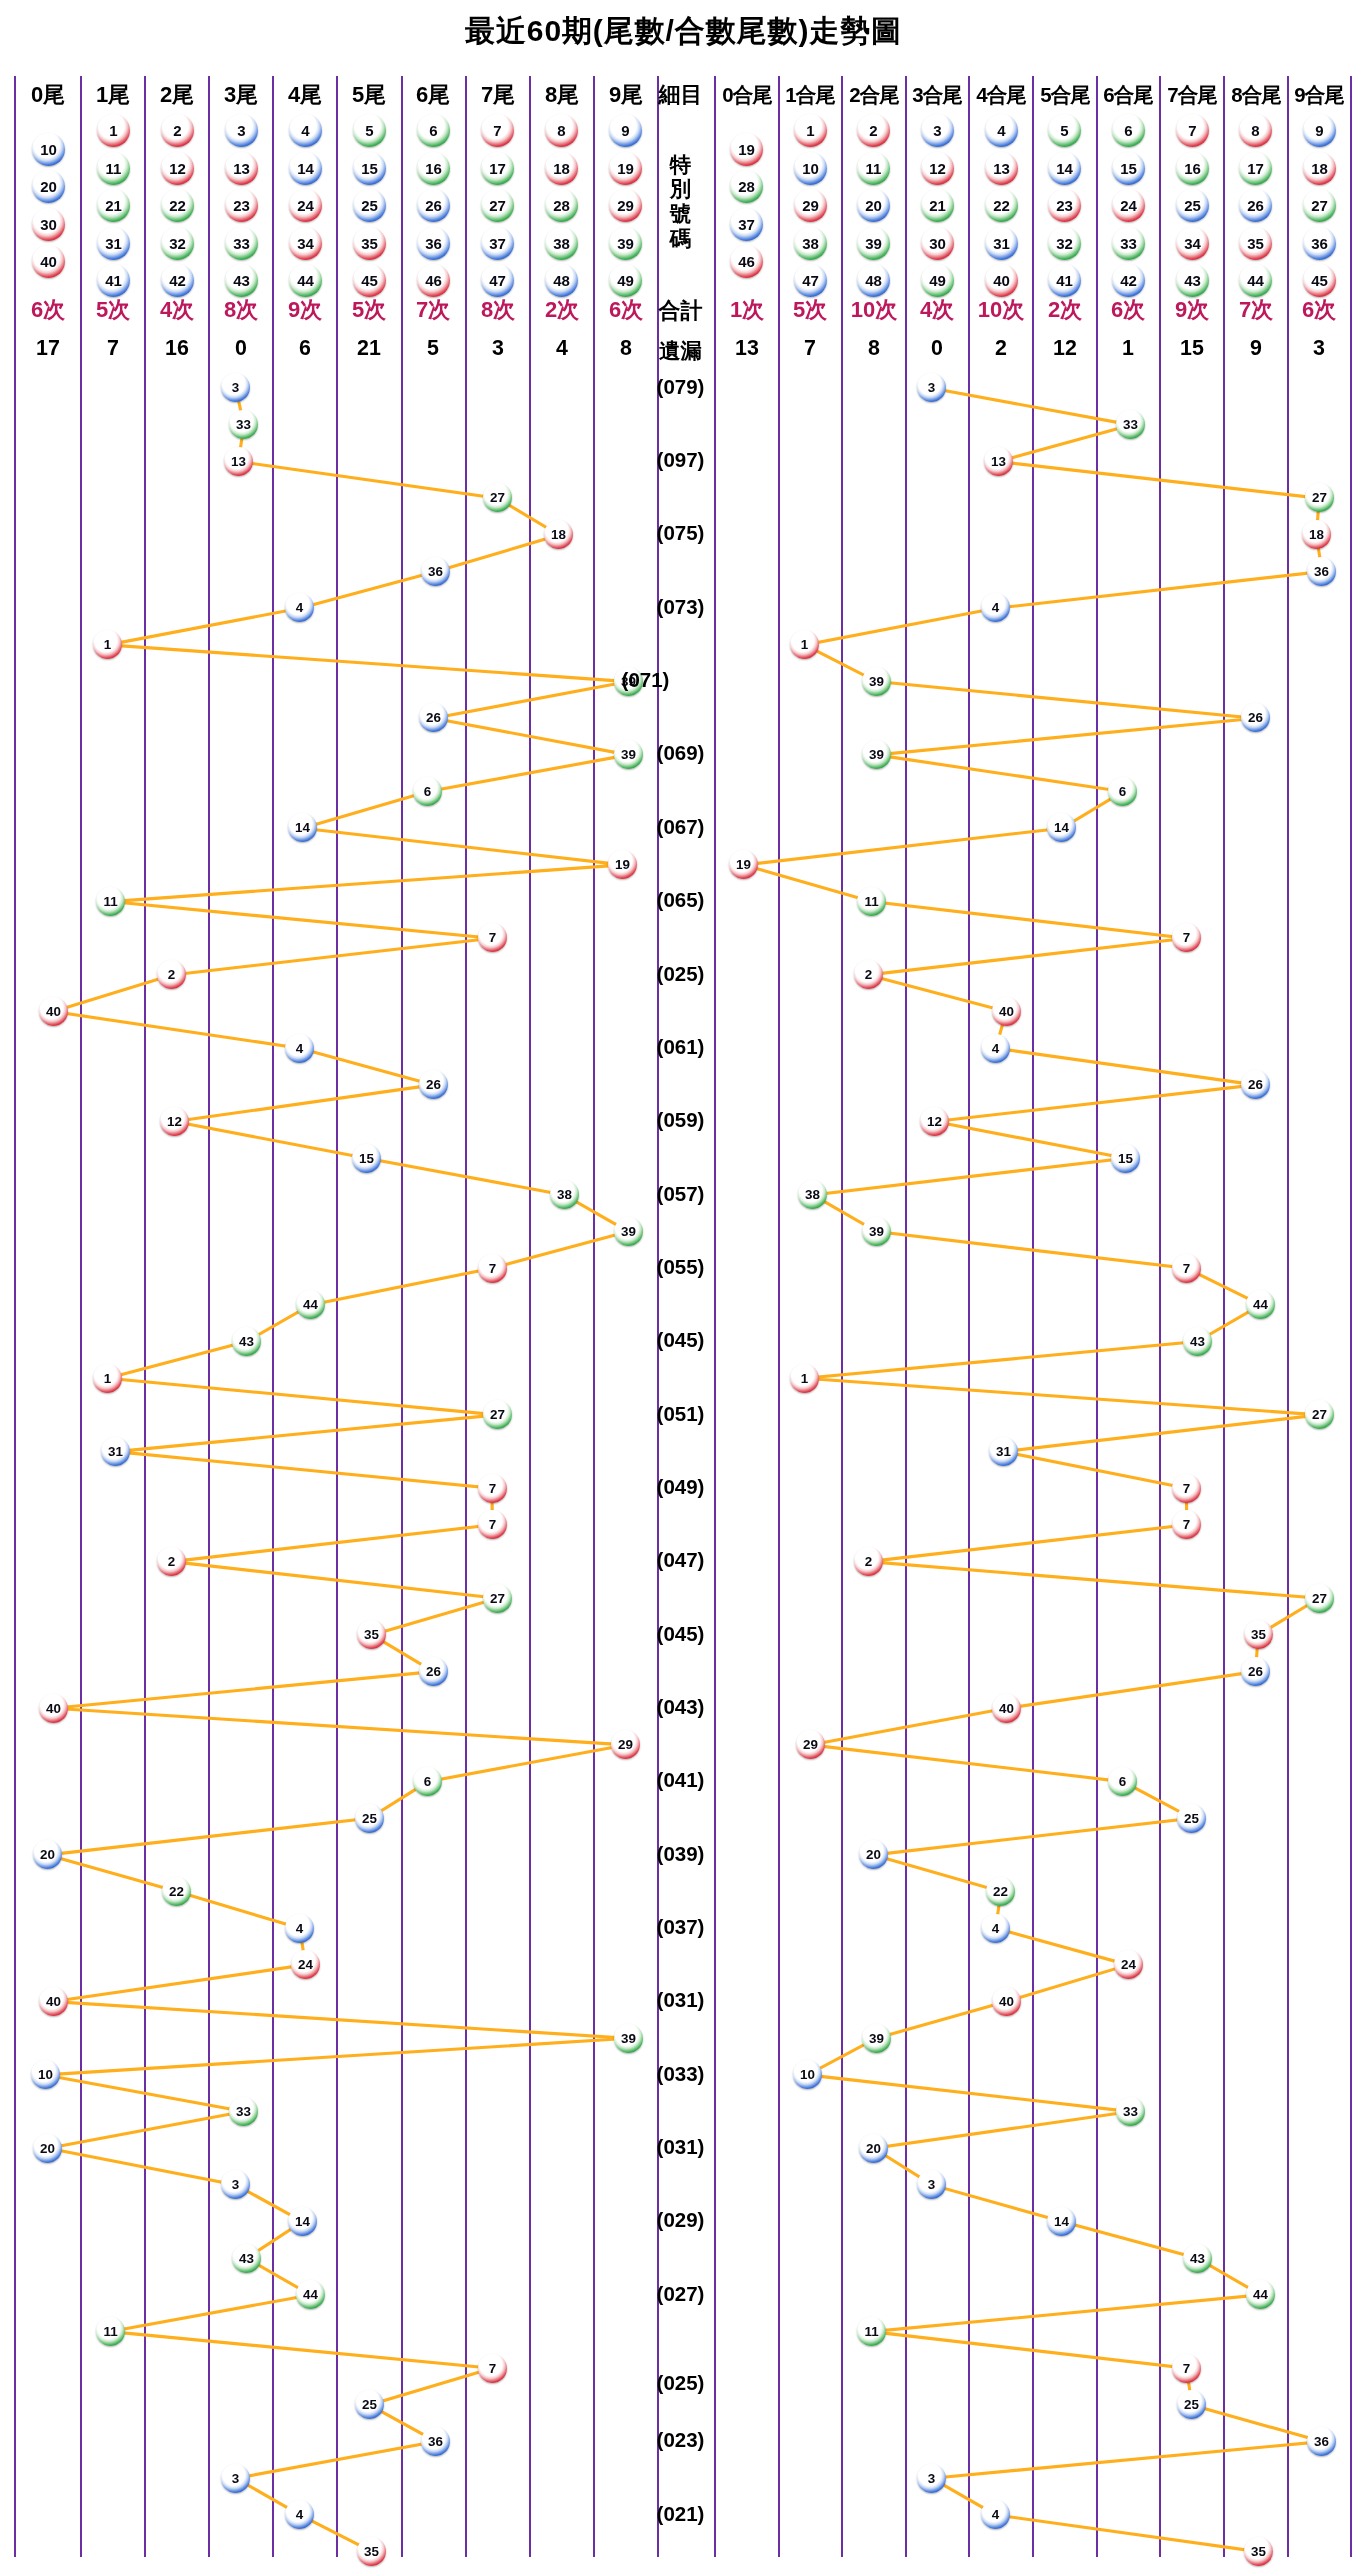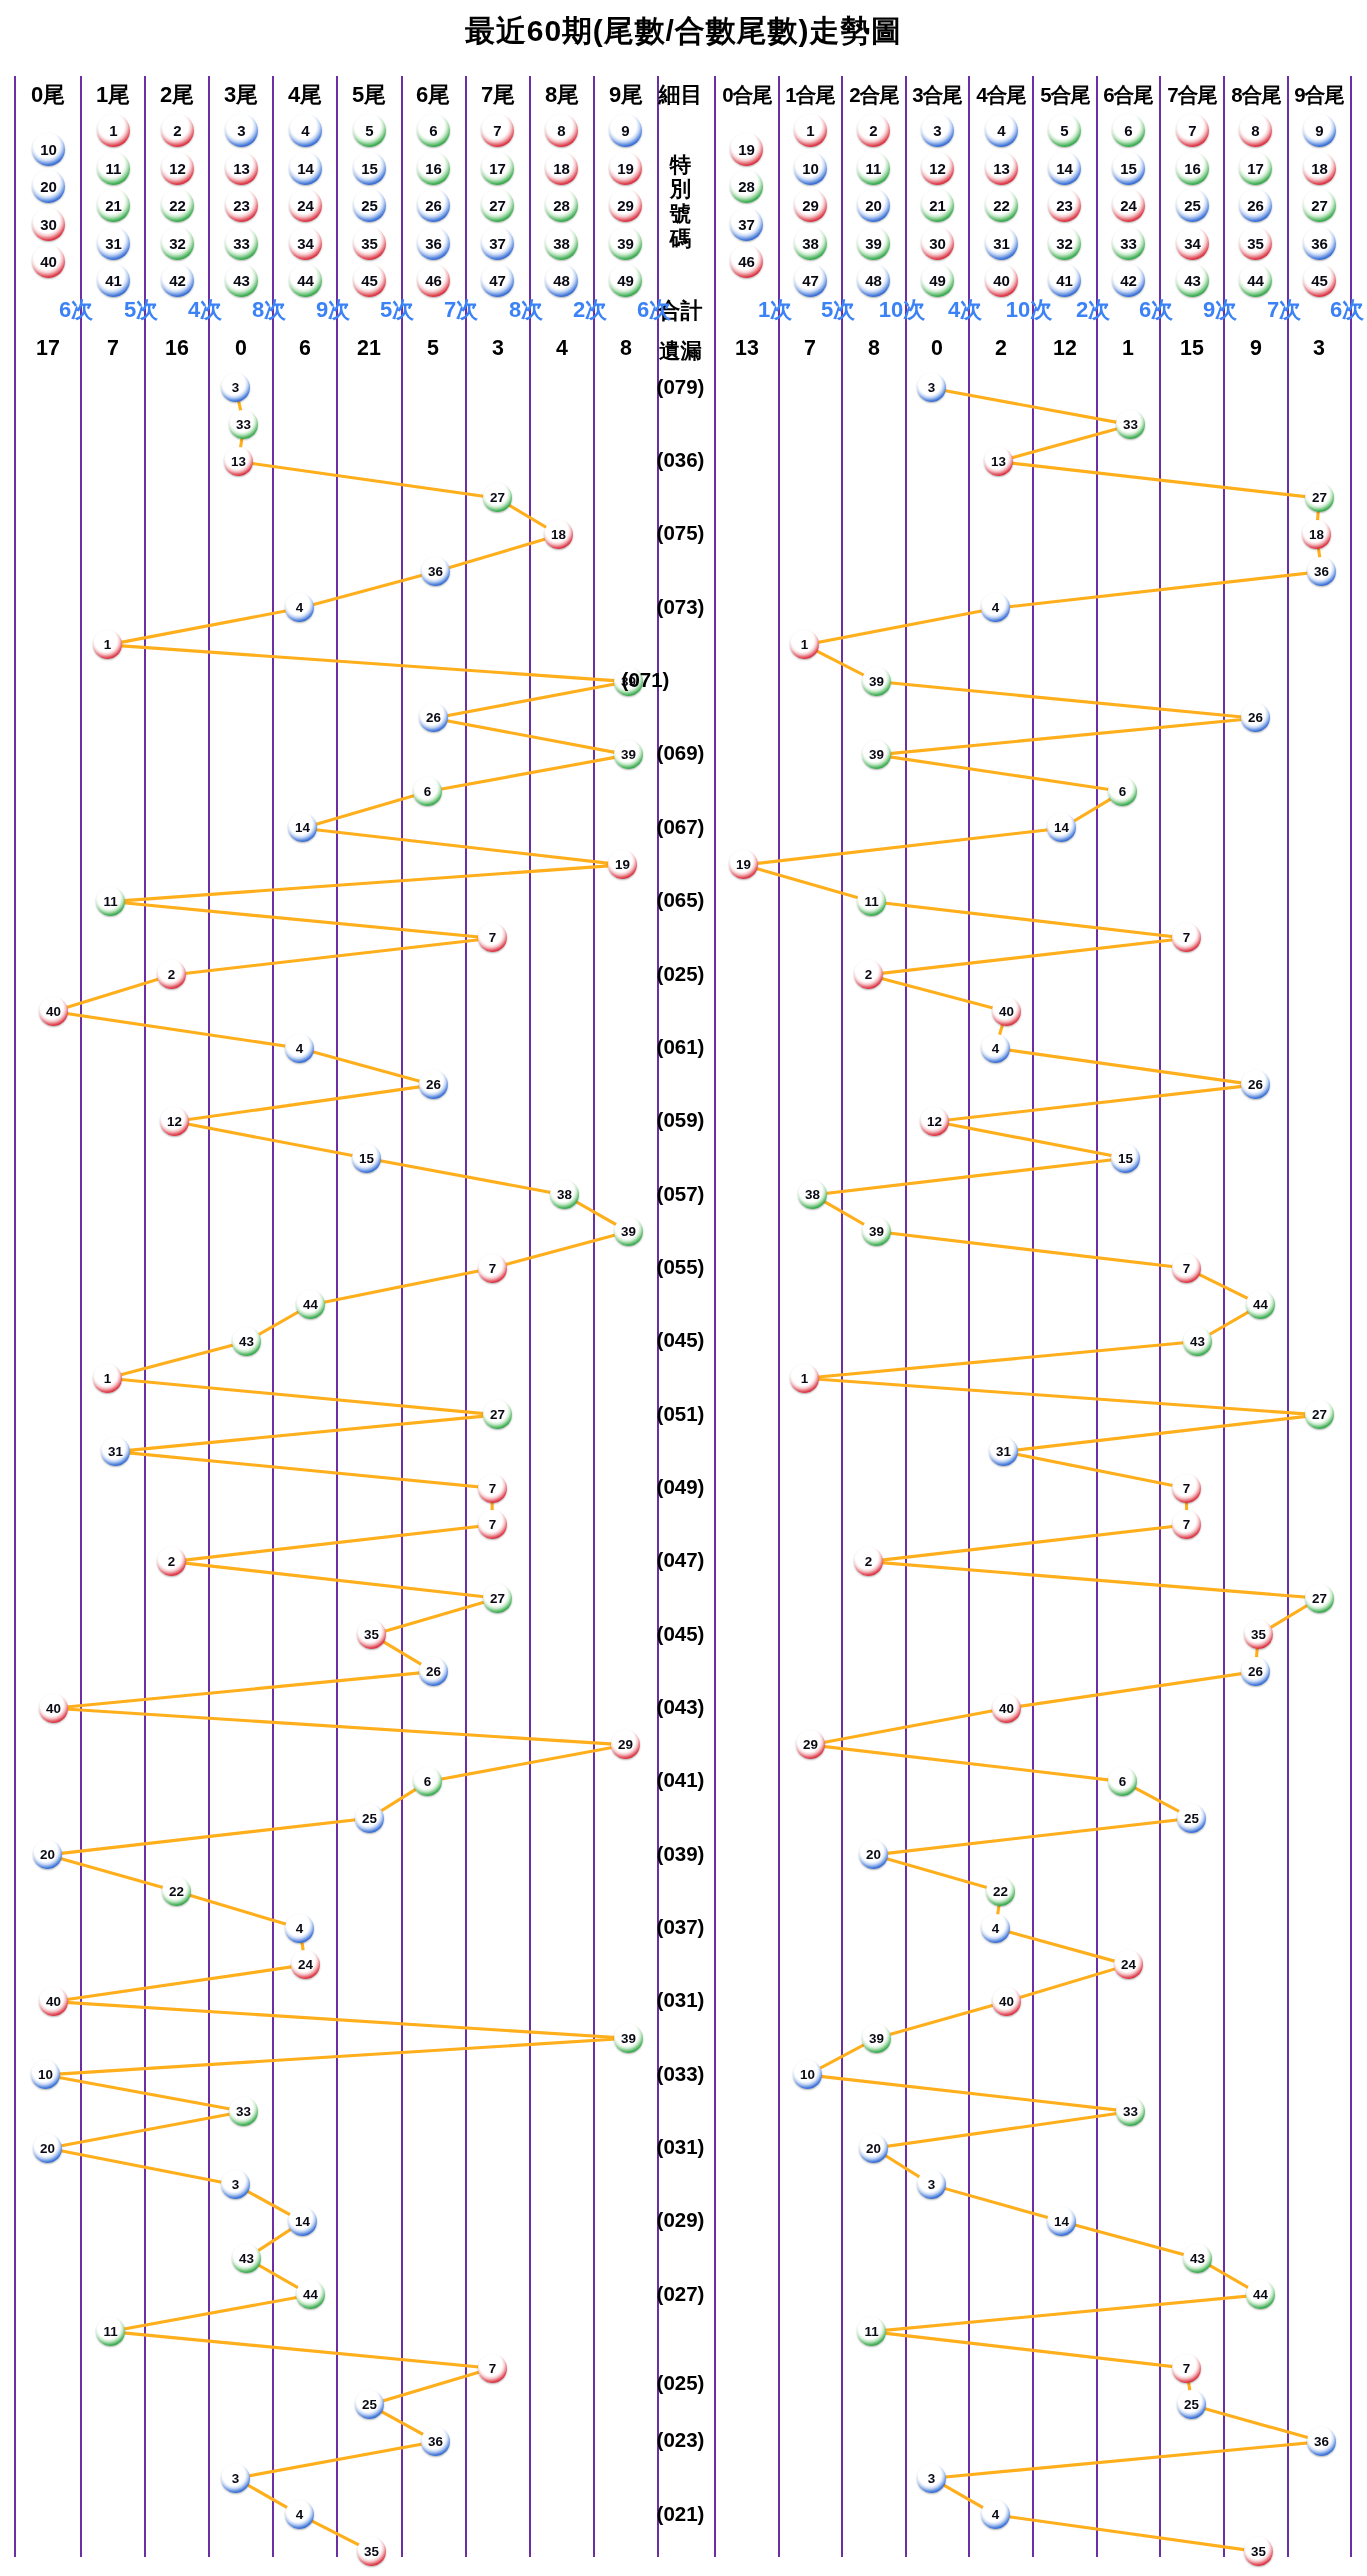--- a/index.html
+++ b/index.html
@@ -5,21 +5,21 @@
   html,body{margin:0;padding:0;background:#ffffff;}
   #app{position:relative;width:1367px;height:2576px;background:#ffffff;overflow:hidden;
        font-family:"Liberation Sans",sans-serif;}
   .abs{position:absolute;}
   .title{left:0;top:10.7px;width:1367px;text-align:center;font-size:30px;font-weight:bold;
          color:#000;z-index:4;letter-spacing:0.9px;}
   .vline{width:1.8px;background:#6B2FA3;z-index:1;}
   .colhead{height:28.5px;line-height:28.5px;text-align:center;font-size:22px;font-weight:bold;
            color:#000;z-index:4;white-space:nowrap;}
   .colhead.sum{font-size:20.5px;letter-spacing:-0.9px;}
-  .count{height:27px;line-height:27px;text-align:center;font-size:22px;font-weight:bold;color:#3b82f6;z-index:4;margin-left:28px;}
+  .count{height:27px;line-height:27px;text-align:center;font-size:22px;font-weight:bold;color:#be185d;z-index:4;}
   .missv{height:25px;line-height:25px;text-align:center;font-size:21.4px;font-weight:bold;color:#000;z-index:4;}
   .midtxt{text-align:center;font-weight:bold;color:#000;z-index:4;}
   .period{width:89px;text-align:center;font-size:20.5px;font-weight:bold;color:#000;z-index:4;}
   .ball{border-radius:50%;display:flex;align-items:center;justify-content:center;
         font-weight:bold;color:#0a0a14;z-index:3;box-shadow:0 0.9px 1.8px rgba(0,0,0,.3);
         text-shadow:-0.9px -0.9px 0 #fff,0.9px -0.9px 0 #fff,-0.9px 0.9px 0 #fff,0.9px 0.9px 0 #fff;}
   .ball.red{background:radial-gradient(circle at 44% 36%,#ffffff 0%,#ffffff 46%,#f6cdd0 56%,#dd3b49 72%,#ab1124 90%,#8c0c1c 100%);}
   .ball.blue{background:radial-gradient(circle at 44% 36%,#ffffff 0%,#ffffff 46%,#ccdcf6 56%,#3f74d8 72%,#13418f 90%,#0d316e 100%);}
   .ball.green{background:radial-gradient(circle at 44% 36%,#ffffff 0%,#ffffff 46%,#cdeccf 56%,#3fae54 72%,#187a2c 90%,#105c20 100%);}
   svg{position:absolute;left:0;top:0;z-index:2;}
@@ -227,21 +227,21 @@
       <div class="abs missv" style="left: 1287px; top: 336px; width: 64px;">3</div>
     </div>
   <div id="chart-layer">
       <div class="abs ball blue" style="left: 221px; top: 373px; width: 29px; height: 29px; font-size: 13.4px;">3</div>
       <div class="abs ball blue" style="left: 917px; top: 373px; width: 29px; height: 29px; font-size: 13.4px;">3</div>
       <div class="abs period" style="left: 636px; top: 375px;">(079)</div>
       <div class="abs ball green" style="left: 229px; top: 410px; width: 29px; height: 29px; font-size: 13.4px;">33</div>
       <div class="abs ball green" style="left: 1116px; top: 410px; width: 29px; height: 29px; font-size: 13.4px;">33</div>
       <div class="abs ball red" style="left: 224px; top: 447px; width: 29px; height: 29px; font-size: 13.4px;">13</div>
       <div class="abs ball red" style="left: 984px; top: 447px; width: 29px; height: 29px; font-size: 13.4px;">13</div>
-      <div class="abs period" style="left: 636px; top: 448px;">(036)</div>
+      <div class="abs period" style="left: 636px; top: 448px;">(097)</div>
       <div class="abs ball green" style="left: 483px; top: 483px; width: 29px; height: 29px; font-size: 13.4px;">27</div>
       <div class="abs ball green" style="left: 1305px; top: 483px; width: 29px; height: 29px; font-size: 13.4px;">27</div>
       <div class="abs ball red" style="left: 544px; top: 520px; width: 29px; height: 29px; font-size: 13.4px;">18</div>
       <div class="abs ball red" style="left: 1302px; top: 520px; width: 29px; height: 29px; font-size: 13.4px;">18</div>
       <div class="abs period" style="left: 636px; top: 521px;">(075)</div>
       <div class="abs ball blue" style="left: 421px; top: 557px; width: 29px; height: 29px; font-size: 13.4px;">36</div>
       <div class="abs ball blue" style="left: 1307px; top: 557px; width: 29px; height: 29px; font-size: 13.4px;">36</div>
       <div class="abs ball blue" style="left: 285px; top: 593px; width: 29px; height: 29px; font-size: 13.4px;">4</div>
       <div class="abs ball blue" style="left: 981px; top: 593px; width: 29px; height: 29px; font-size: 13.4px;">4</div>
       <div class="abs period" style="left: 636px; top: 595px;">(073)</div>

